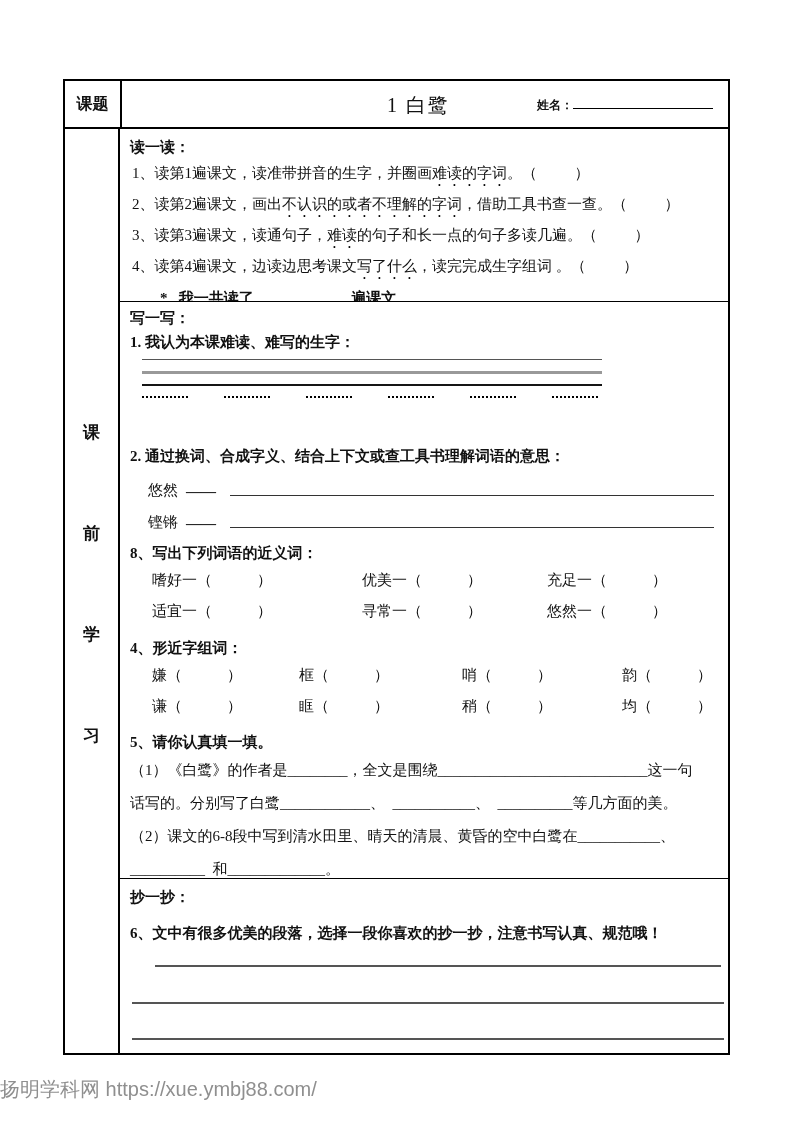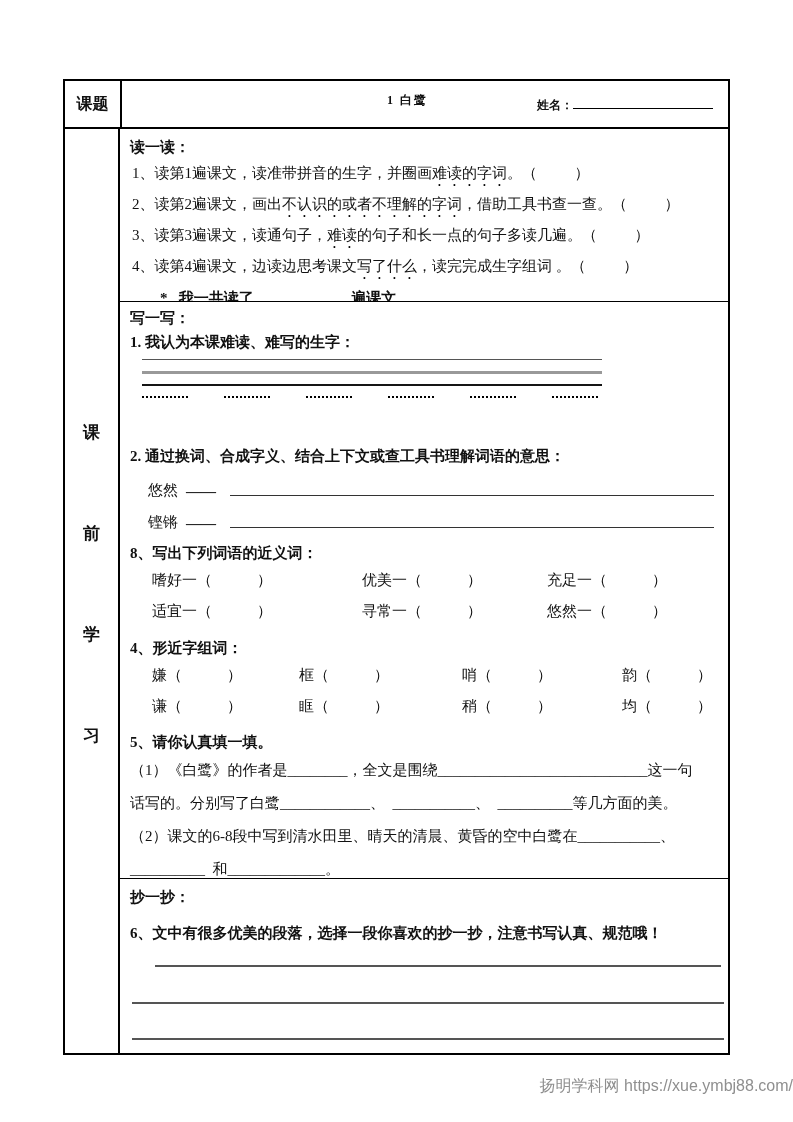--- a/index.html
+++ b/index.html
@@ -5,21 +5,21 @@
   html,body{margin:0;padding:0;background:#fff;}
   .sheet{position:relative;width:793px;height:1122px;background:#ffffff;overflow:hidden;
          font-family:"Liberation Serif","DejaVu Serif",serif;color:#111;font-size:15px;}
   .worksheet-table{position:absolute;left:63px;top:79px;width:667px;height:976px;
          border:2px solid #000;display:flex;flex-direction:column;box-sizing:border-box;}
   
   .header-row{height:46px;border-bottom:2px solid #000;display:flex;flex:none;}
   .topic-cell{width:55px;flex:none;border-right:2px solid #000;display:flex;align-items:center;
          justify-content:center;font-weight:bold;font-size:16px;}
   .header-content{flex:1;position:relative;}
-  .lesson-title{position:absolute;left:265px;top:11px;font-weight:bold;font-size:12px;letter-spacing:2px;}
+  .lesson-title{position:absolute;left:265px;top:11px;font-weight:normal;font-size:20px;letter-spacing:2px;}
   .name-area{position:absolute;left:415px;top:12px;font-weight:bold;font-size:12px;}
   .name-blank{display:inline-block;width:140px;border-bottom:1.5px solid #000;height:15px;vertical-align:baseline;}
   
   .body-row{flex:1;display:flex;min-height:0;}
   .side-cell{width:55px;flex:none;border-right:2px solid #000;display:flex;flex-direction:column;
          align-items:center;padding-top:292px;gap:78px;font-weight:bold;font-size:17px;box-sizing:border-box;}
   .content-cell{flex:1;display:flex;flex-direction:column;min-width:0;}
   .sec{box-sizing:border-box;padding:6px 10px;overflow:hidden;}
   .sec-read{height:173px;flex:none;border-bottom:1.5px solid #000;}
   .sec-write{height:577px;flex:none;border-bottom:1.5px solid #000;padding-top:4px;}
@@ -48,22 +48,22 @@
   .w4-row span:nth-child(1){width:147px;flex:none;}
   .w4-row span:nth-child(2){width:163px;flex:none;}
   .w4-row span:nth-child(3){width:160px;flex:none;}
   .q5-block{margin-top:8px;}
   .q5-line{line-height:33px;white-space:pre-wrap;}
   .copy-q{margin-top:12px;}
   .writing-line{position:absolute;border-bottom:2px solid #555;height:0;}
   .wl-1{left:35px;right:7px;top:86px;}
   .wl-2{left:12px;right:4px;top:123px;}
   .wl-3{left:12px;right:4px;top:159px;}
-  .page-footer{position:absolute;left:0;right:0;top:1076px;text-align:right;color:#8f8f8f;
-         font-family:"Liberation Sans","DejaVu Sans",sans-serif;font-size:16px;}
+  .page-footer{position:absolute;left:0;right:0;top:1076px;text-align:left;color:#8f8f8f;
+         font-family:"Liberation Sans","DejaVu Sans",sans-serif;font-size:20px;}
 </style>
 </head>
 <body>
 
 <div class="sheet">
   <div class="worksheet-table">
 
     <div class="header-row">
       <div class="topic-cell">课题</div>
       <div class="header-content">

